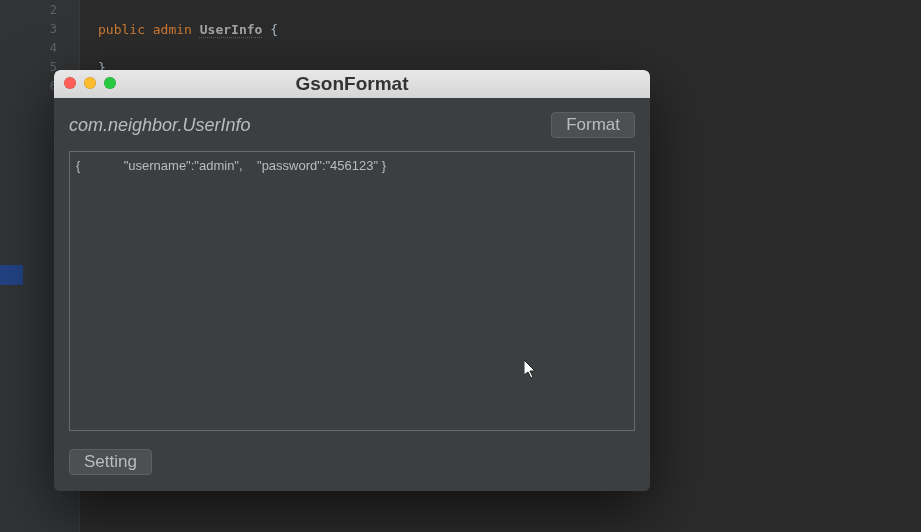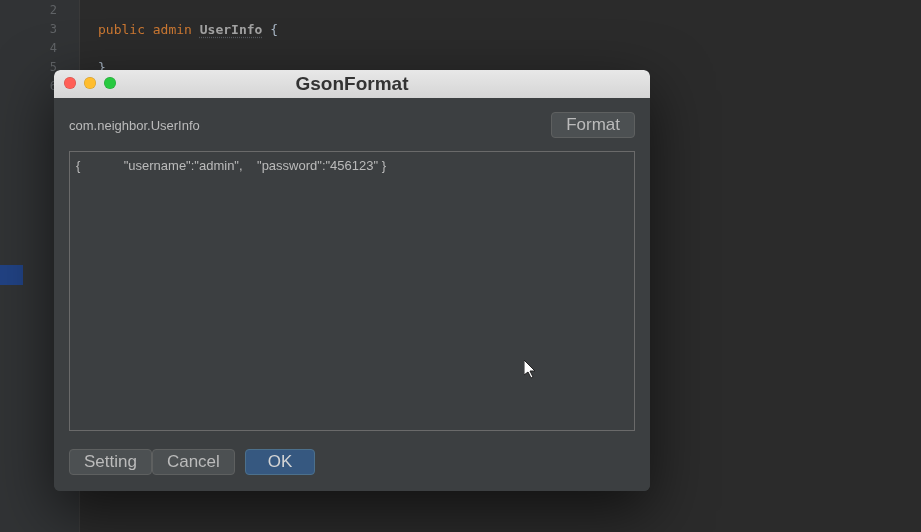--- a/index.html
+++ b/index.html
@@ -109,21 +109,22 @@
       background: #3c3f41;
     }
     .dlg-header-row {
       display: flex;
       align-items: center;
       justify-content: space-between;
       margin-bottom: 13px;
     }
     .class-path {
       color: #bbbbbb;
-      font-size: 13px;
+      font-size: 18px;
+      font-style: italic;
     }
     .btn {
       background: #4c5052;
       border: 1px solid #5e6060;
       color: #bbbbbb;
       font-size: 17px;
       height: 26px;
       padding: 0 14px;
       border-radius: 4px;
       cursor: pointer;
@@ -191,23 +192,19 @@
     <div class="titlebar-title">GsonFormat</div>
   </div>
   <div class="dlg-body">
     <div class="dlg-header-row">
       <div class="class-path">com.neighbor.UserInfo</div>
       <div class="btn">Format</div>
     </div>
     <textarea class="json-area" spellcheck="false" style="">{            "username":"admin",    "password":"456123" }</textarea>
     <div class="dlg-footer-row">
       <div class="btn">Setting</div>
-      <div class="footer-right">
-        <div class="btn">Cancel</div>
-        <div class="btn btn-primary">OK</div>
-      </div>
     </div>
   </div>
 </div>
 
 <svg class="cursor-ptr" width="16" height="20">
   <path d="M0 0 L0 15 L4 12 L7 18 L9 17 L6 11 L11 11 Z" fill="#ffffff" stroke="#222" stroke-width="1"></path>
 </svg>
 
 </body></html>

